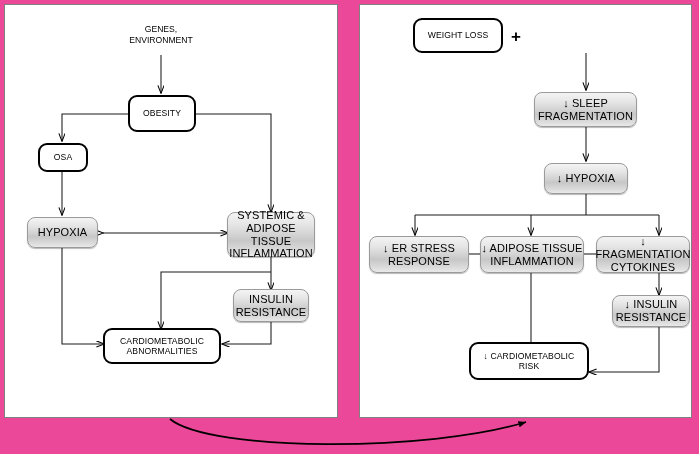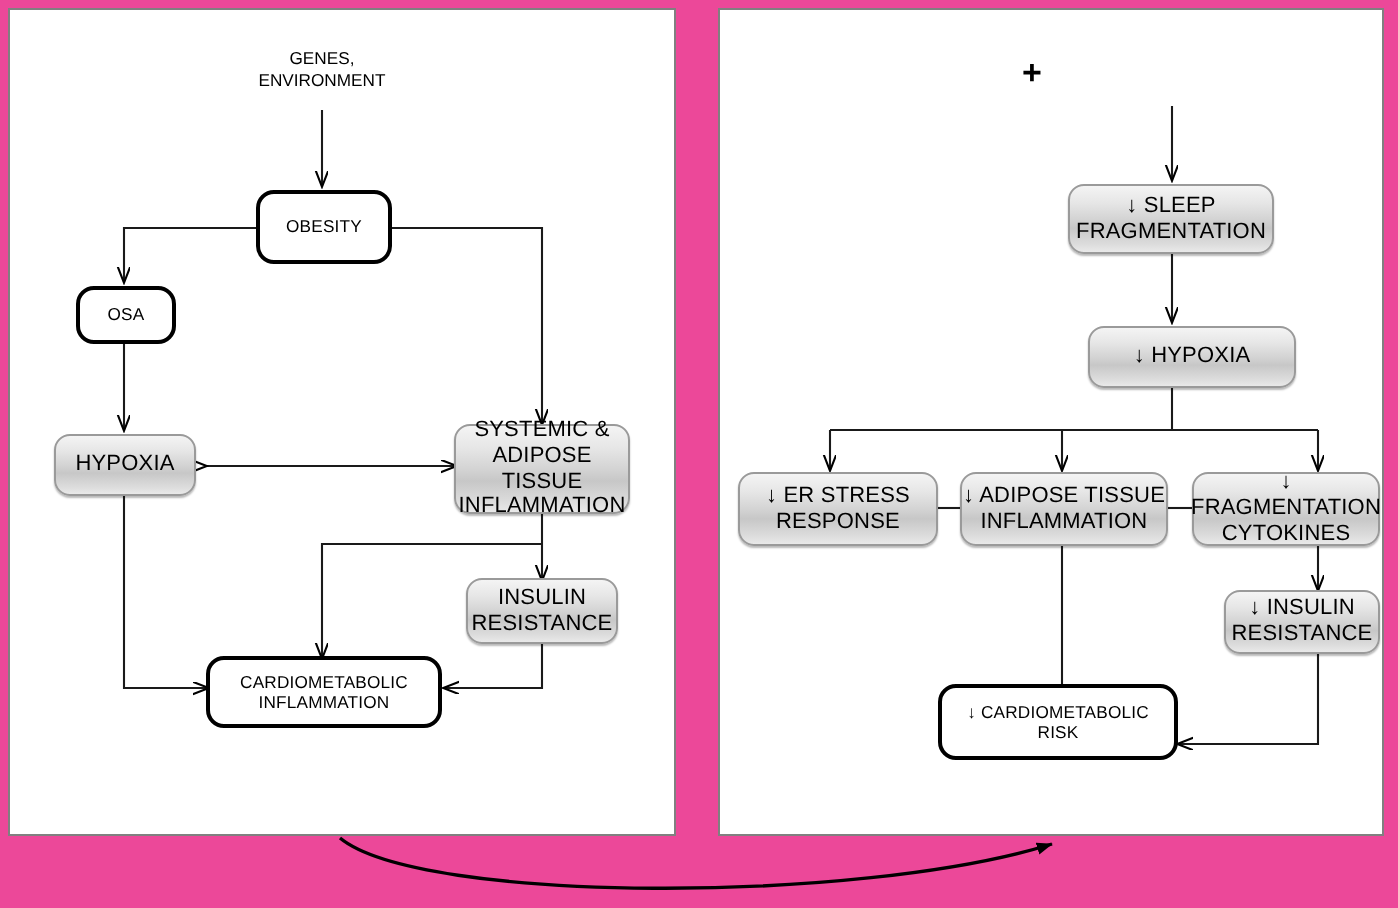--- a/index.html
+++ b/index.html
@@ -149,30 +149,31 @@
   <div class="node gray" style="left:27px; top:217px; width:71px; height:31px;">HYPOXIA</div>
 
   <div class="node gray" style="left:227px; top:212px; width:88px; height:45px;">SYSTEMIC &amp;
 ADIPOSE TISSUE
 INFLAMMATION</div>
 
   <div class="node gray" style="left:233px; top:289px; width:76px; height:33px;">INSULIN
 RESISTANCE</div>
 
   <div class="node white" style="left:103px; top:328px; width:118px; height:36px;">CARDIOMETABOLIC
-INFLAMMATION</div>
+ABNORMALITIES</div>
 
+  <div class="node white" style="left:413px; top:18px; width:90px; height:35px;">WEIGHT LOSS</div>
 
   <div class="plus-sign" style="left:511px; top:28px;">+</div>
 
 
   <div class="node gray" style="left:534px; top:92px; width:103px; height:35px;">↓ SLEEP
 FRAGMENTATION</div>
 
-  <div class="node gray" style="left:544px; top:163px; width:104px; height:31px;">↓ HYPOXIA</div>
+  <div class="node gray" style="left:544px; top:163px; width:84px; height:31px;">↓ HYPOXIA</div>
 
   <div class="node gray" style="left:369px; top:236px; width:100px; height:37px;">↓ ER STRESS
 RESPONSE</div>
 
   <div class="node gray" style="left:480px; top:236px; width:104px; height:37px;">↓ ADIPOSE TISSUE
 INFLAMMATION</div>
 
   <div class="node gray" style="left:596px; top:236px; width:94px; height:37px;">↓ FRAGMENTATION
 CYTOKINES</div>
 

